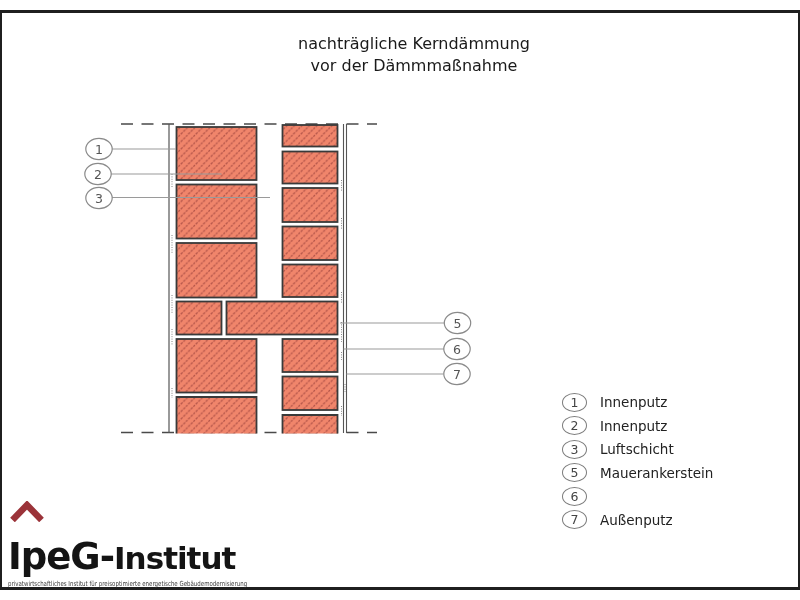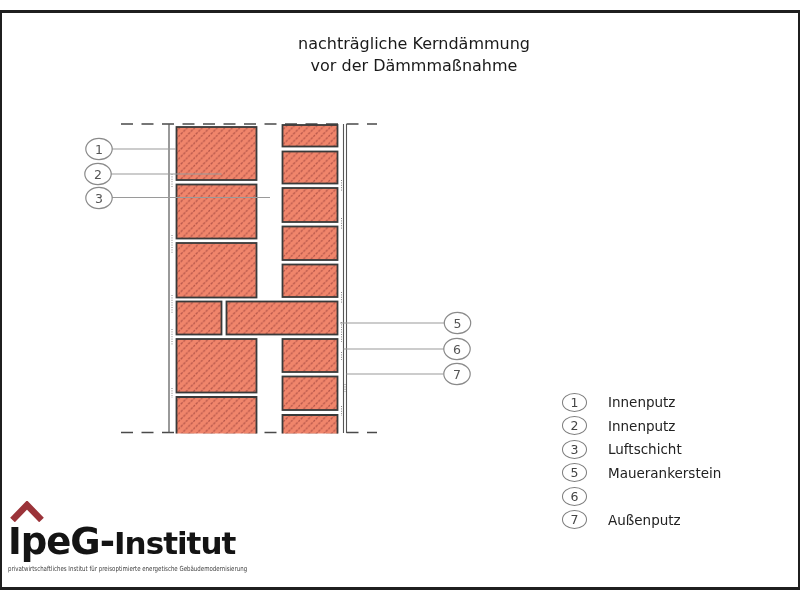--- a/index.html
+++ b/index.html
@@ -18,24 +18,24 @@
     text-align:center;font-size:16px;line-height:22px;color:#1a1a1a;
   }
   svg.diagram{position:absolute;left:0;top:0;}
   .legend{position:absolute;left:562px;top:392px;}
   .legend-row{display:flex;align-items:center;height:20px;margin-bottom:3.6px;}
   .legend-circle{
     width:25px;height:19px;border:1.3px solid #7d7d7d;border-radius:50%;
     display:flex;align-items:center;justify-content:center;
     font-size:12.5px;color:#444;background:#fff;box-sizing:border-box;flex:0 0 auto;
   }
-  .legend-label{margin-left:21px;font-size:13.5px;color:#222;white-space:nowrap;}
+  .legend-label{margin-left:13px;font-size:13.5px;color:#222;white-space:nowrap;}
   .logo{position:absolute;left:8px;top:501px;}
   .logo-roof{display:block;margin-left:1px;}
-  .logo-name{line-height:1;margin-top:1px;color:#141414;font-weight:bold;letter-spacing:-1px;white-space:nowrap;}
+  .logo-name{line-height:1;margin-top:16px;color:#141414;font-weight:bold;letter-spacing:-1px;white-space:nowrap;}
   .logo-name .primary{font-size:37px;}
   .logo-name .secondary{font-size:31px;}
   .logo-tagline{
     margin-top:5px;font-size:7px;color:#3c3c3c;white-space:nowrap;
     transform:scaleX(0.78);transform-origin:left center;letter-spacing:0;
   }
   text.callout-num{font-size:12.5px;fill:#555;text-anchor:middle;}
 </style>
 </head>
 <body>

